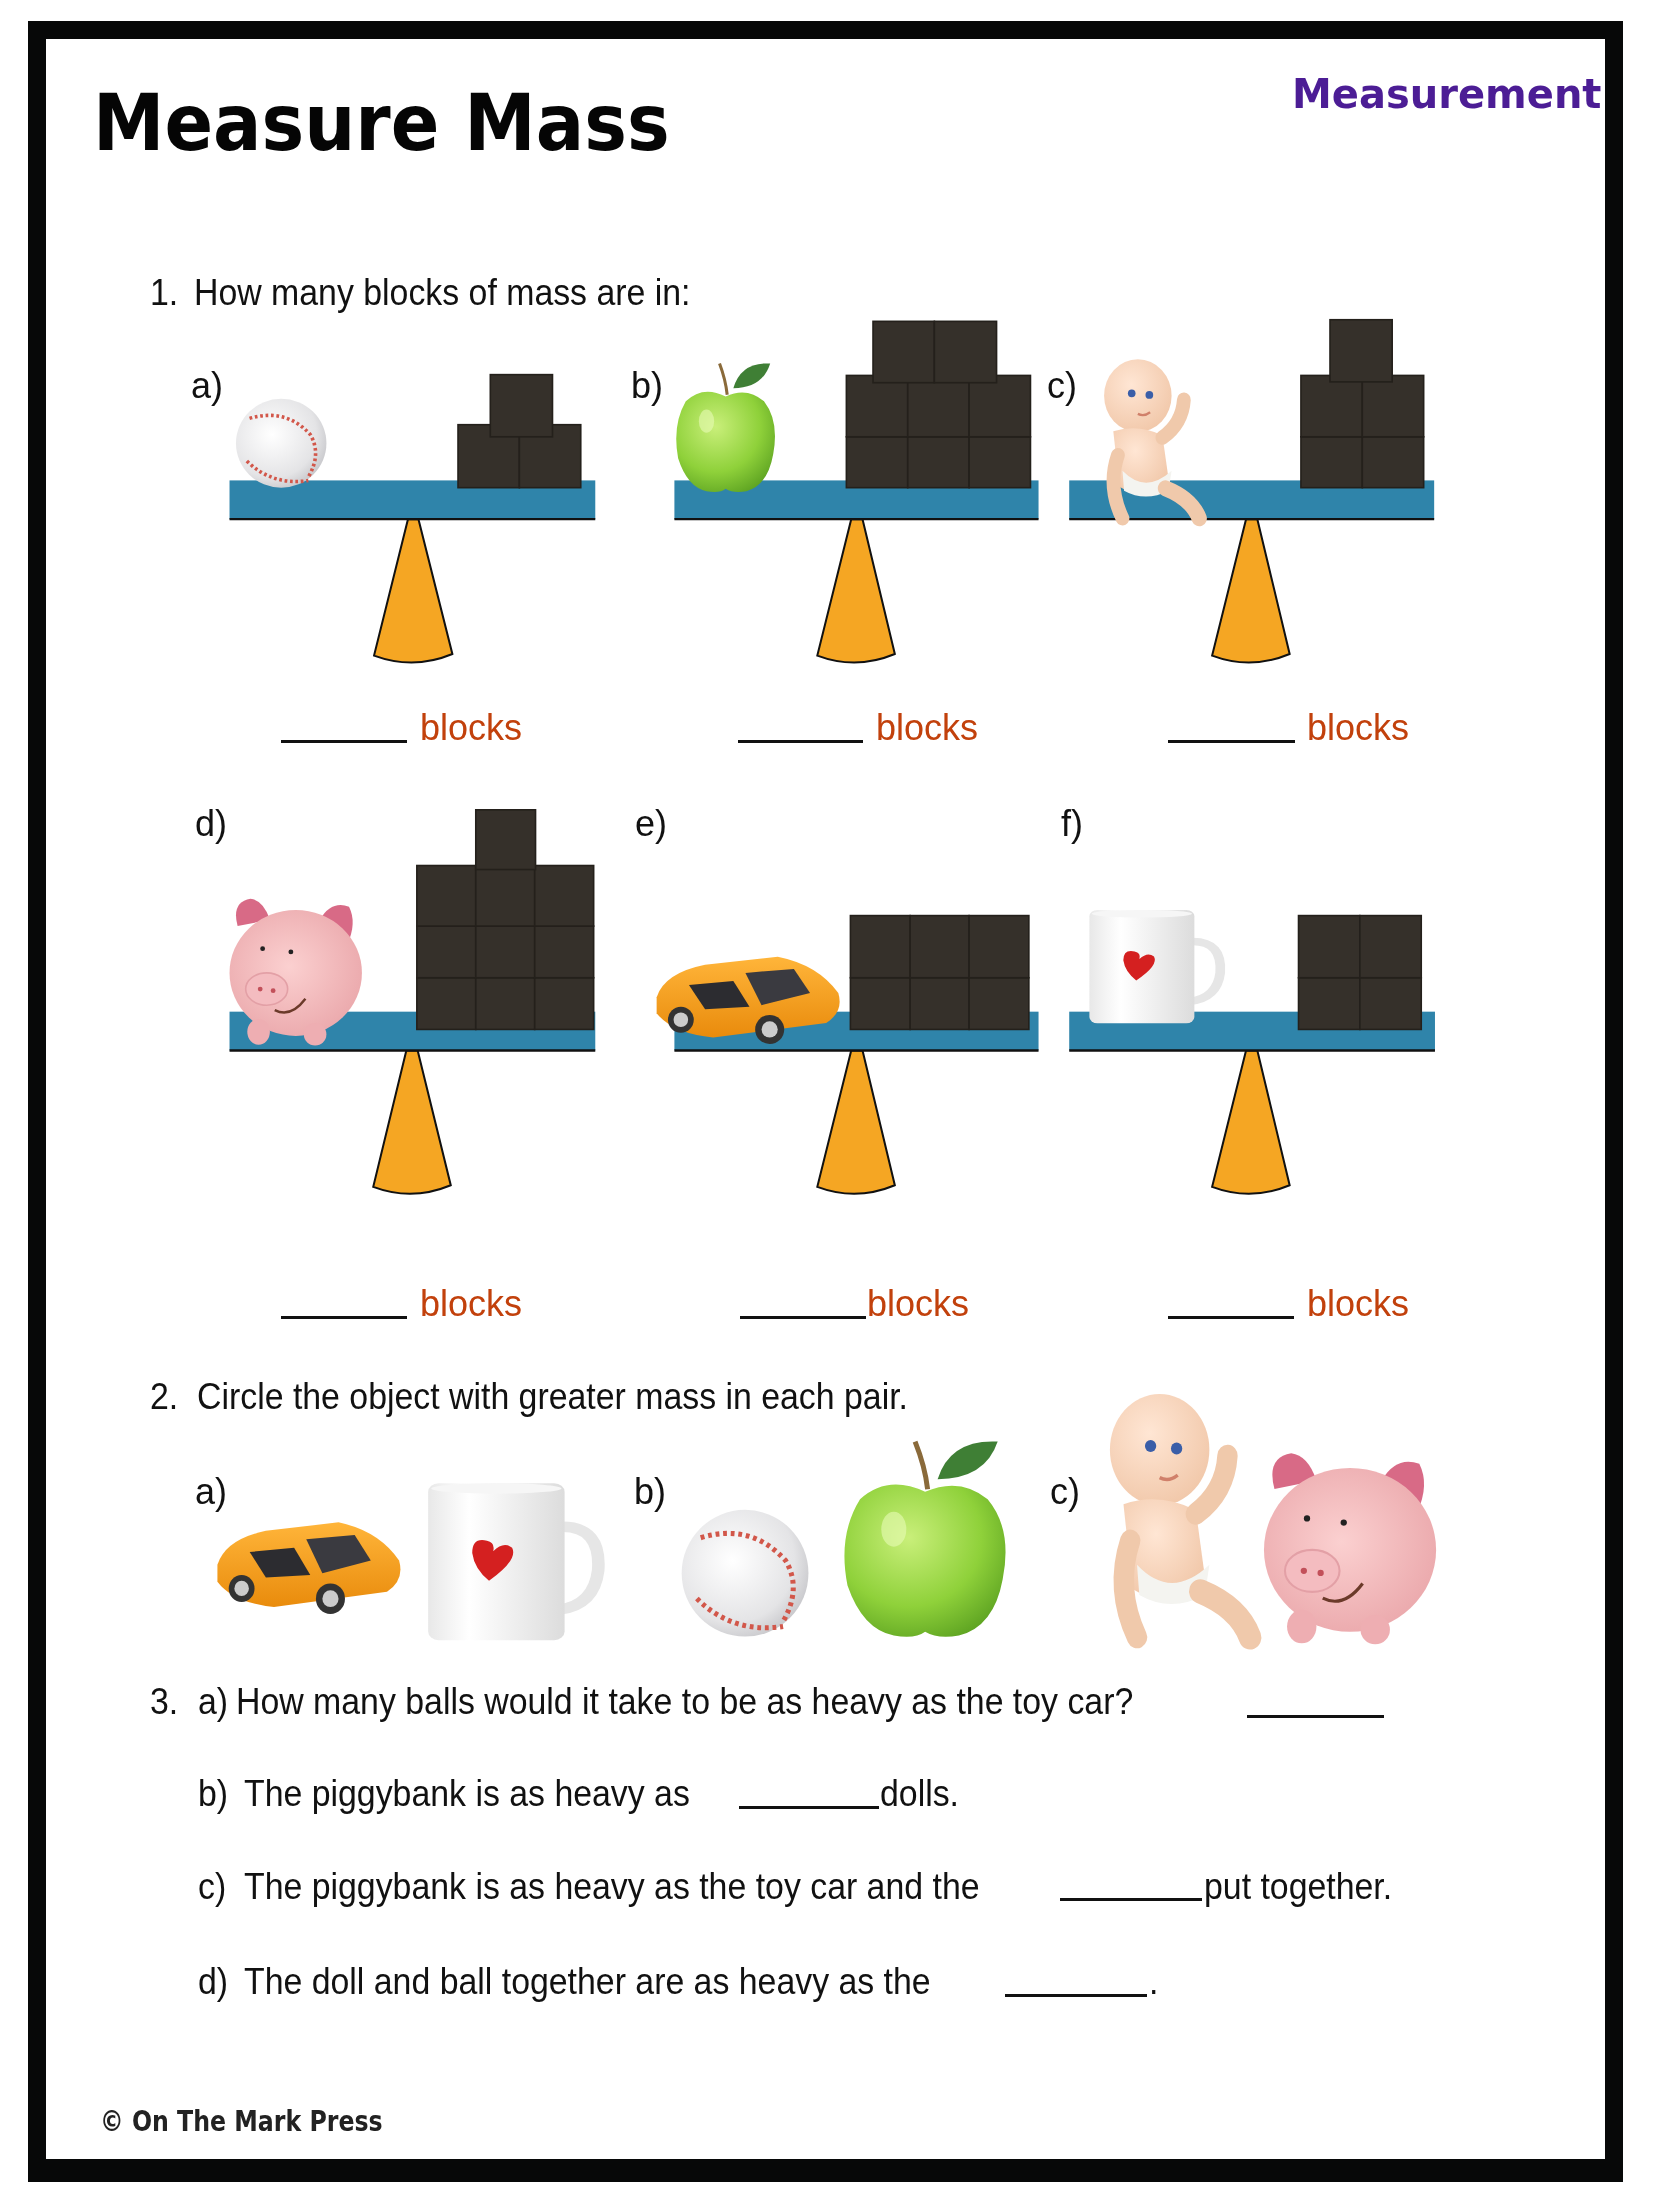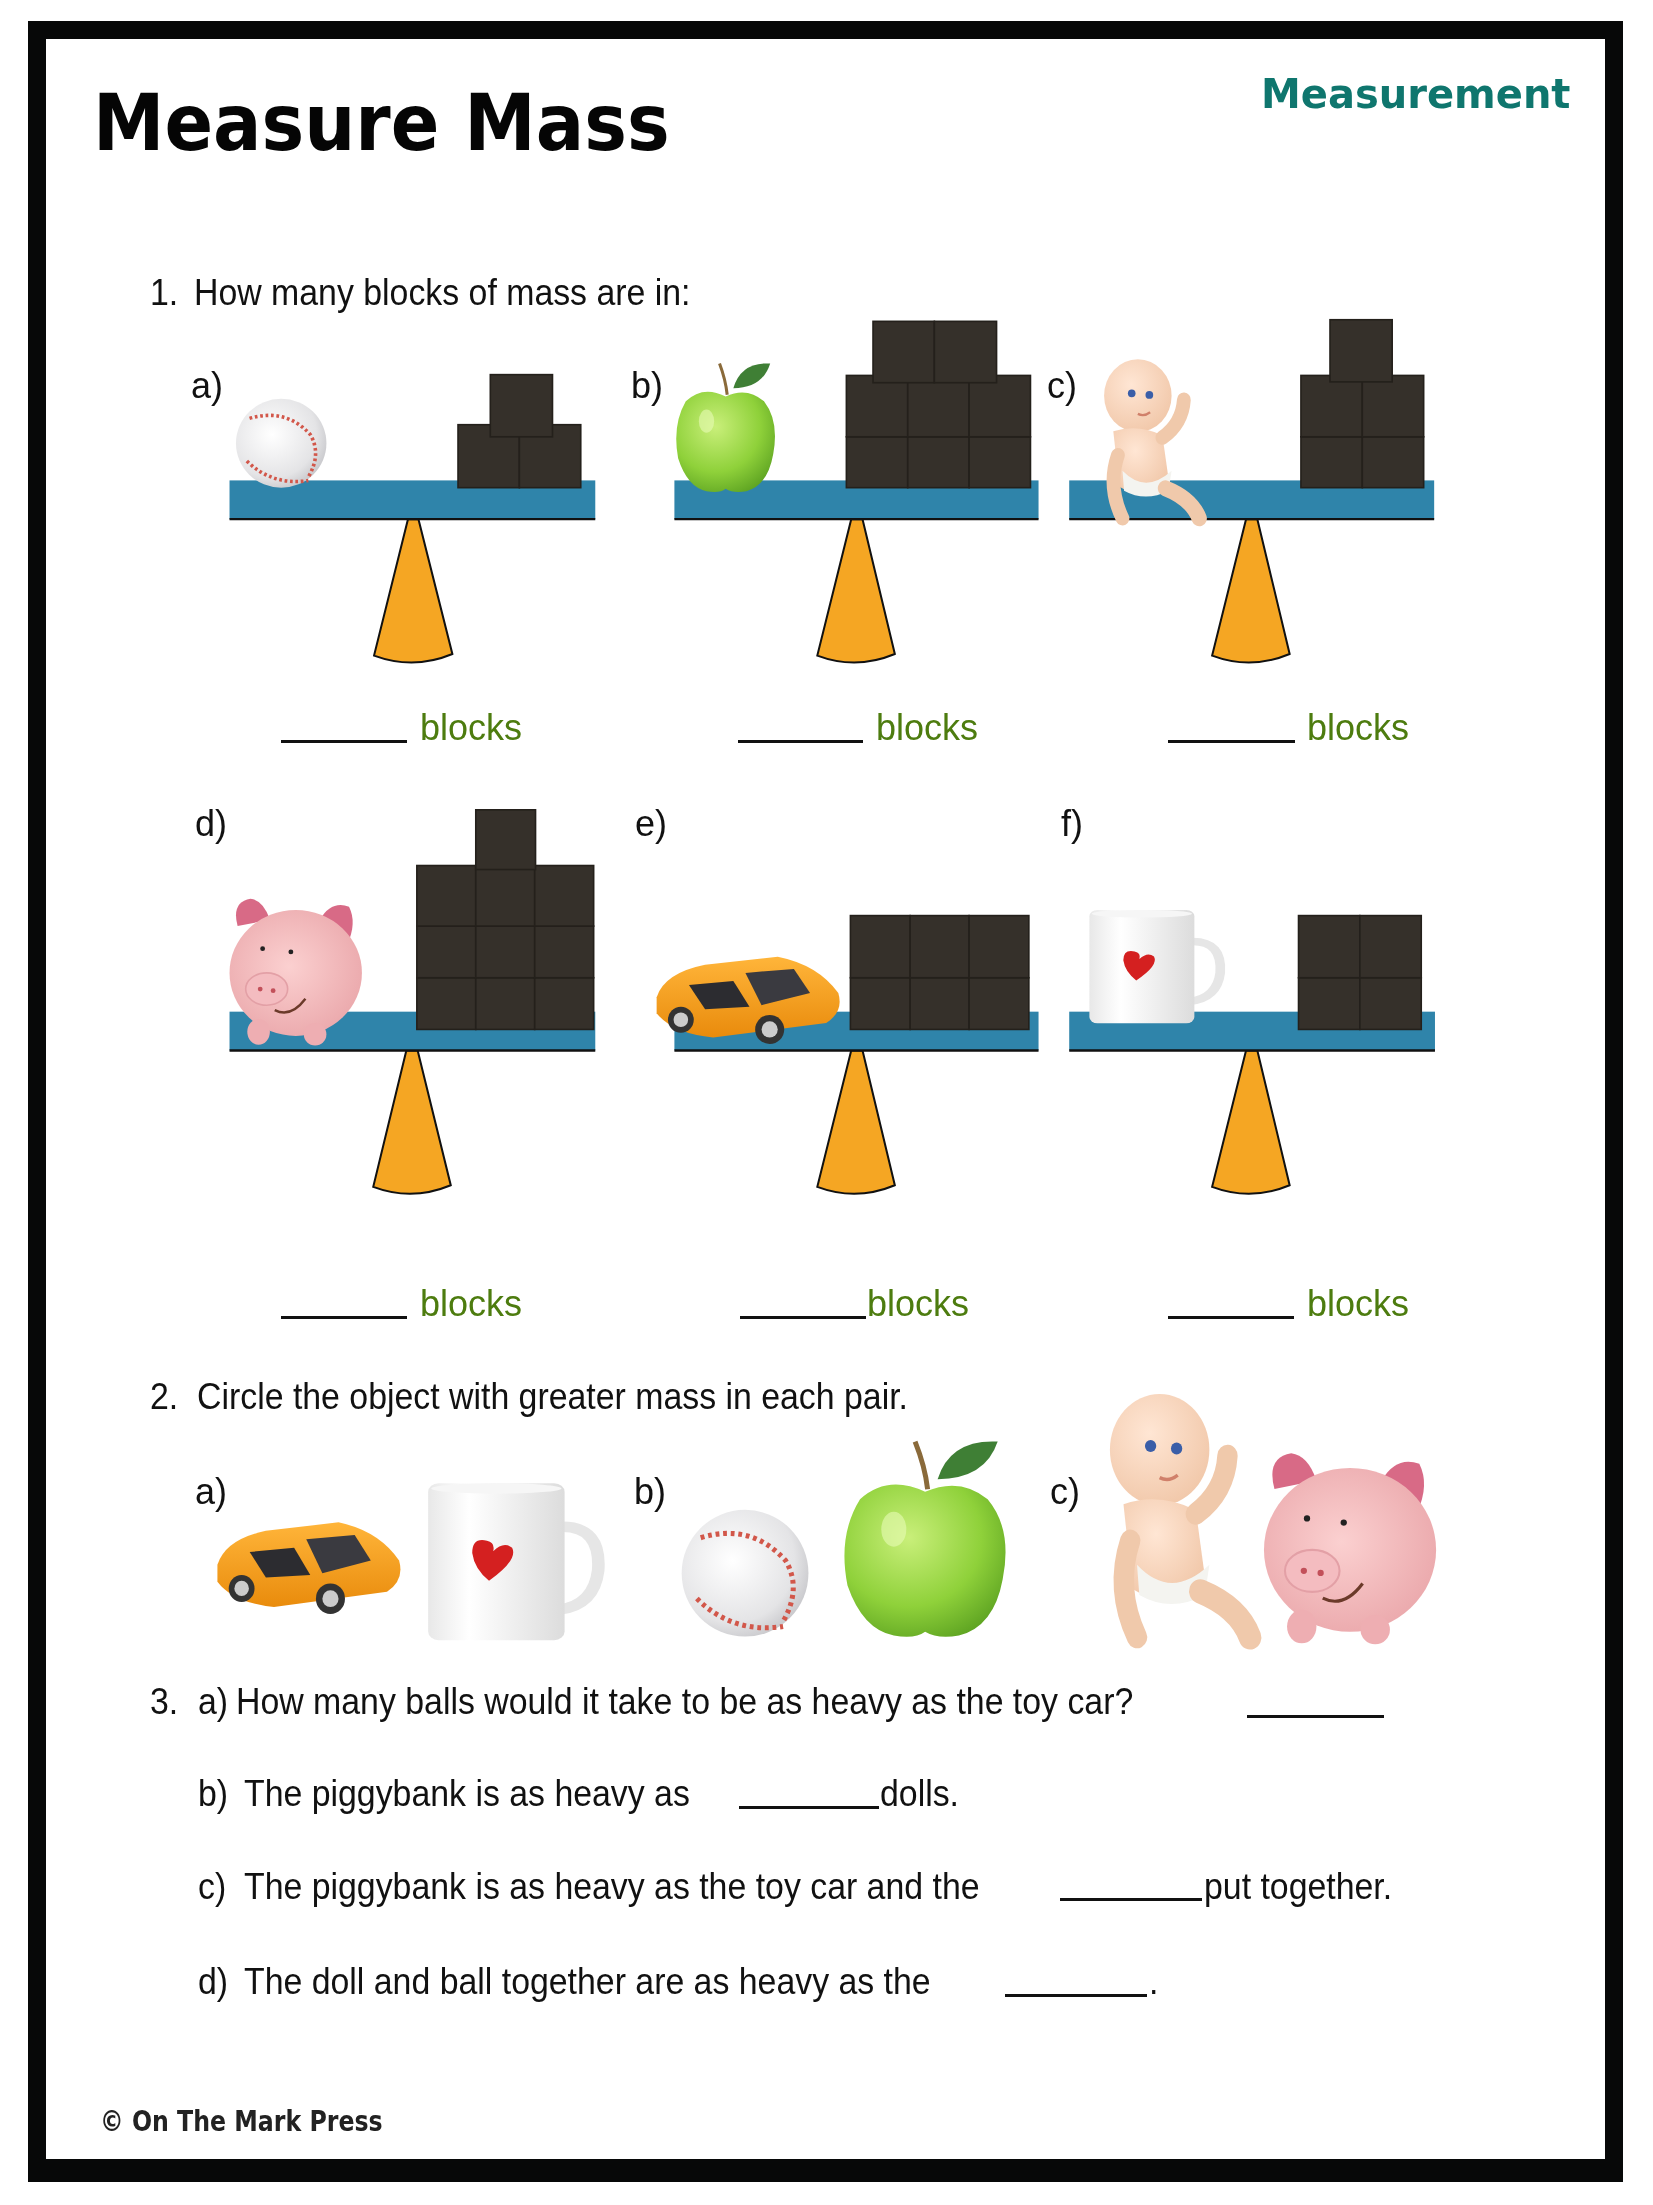--- a/index.html
+++ b/index.html
@@ -3,26 +3,26 @@
 <meta charset="utf-8">
 <style>
   html, body { margin:0; padding:0; }
   body { width:1654px; height:2205px; background:#ffffff; position:relative; overflow:hidden;
          font-family:"Liberation Sans", sans-serif; color:#111; }
   .frame { position:absolute; left:28px; top:21px; width:1595px; height:2161px;
            box-sizing:border-box; border:18px solid #070808; border-top-width:18px; border-bottom-width:23.4px; }
   .abs { position:absolute; white-space:nowrap; }
   .title { left:93px; top:78px; font-family:"DejaVu Sans", sans-serif; font-weight:bold; font-size:78px;
            letter-spacing:0px; color:#050505; transform:scaleX(0.92); transform-origin:left top; }
-  .subject { left:1261px; top:71px; font-family:"DejaVu Sans", sans-serif; font-weight:bold; font-size:40px;
-             color:#0f766e; }
+  .subject { left:1292px; top:71px; font-family:"DejaVu Sans", sans-serif; font-weight:bold; font-size:40px;
+             color:#4c1d95; }
   .q { font-size:36px; line-height:1; color:#111; transform:scaleX(0.94); transform-origin:left top; }
   .lbl { font-size:36px; line-height:1; color:#111; }
   .blank { position:absolute; height:0; border-bottom:3.2px solid #111; }
-  .blocks-txt { font-size:36px; line-height:1; color:#4d7c0f; }
+  .blocks-txt { font-size:36px; line-height:1; color:#c2410c; }
   .footer { left:100px; top:2105px; font-family:"DejaVu Sans", sans-serif; font-size:27.5px; font-weight:bold;
             color:#222; transform:scaleX(0.86); transform-origin:left top; }
   svg.scene { position:absolute; left:0; top:0; }
   .block { fill:#35302a; stroke:#24201b; stroke-width:2; }
   .beam { fill:#2f84aa; }
   .beam-edge { stroke:#111; stroke-width:3; }
   .fulcrum { fill:#f5a623; stroke:#111; stroke-width:2.5; }
 </style>
 </head>
 <body>

